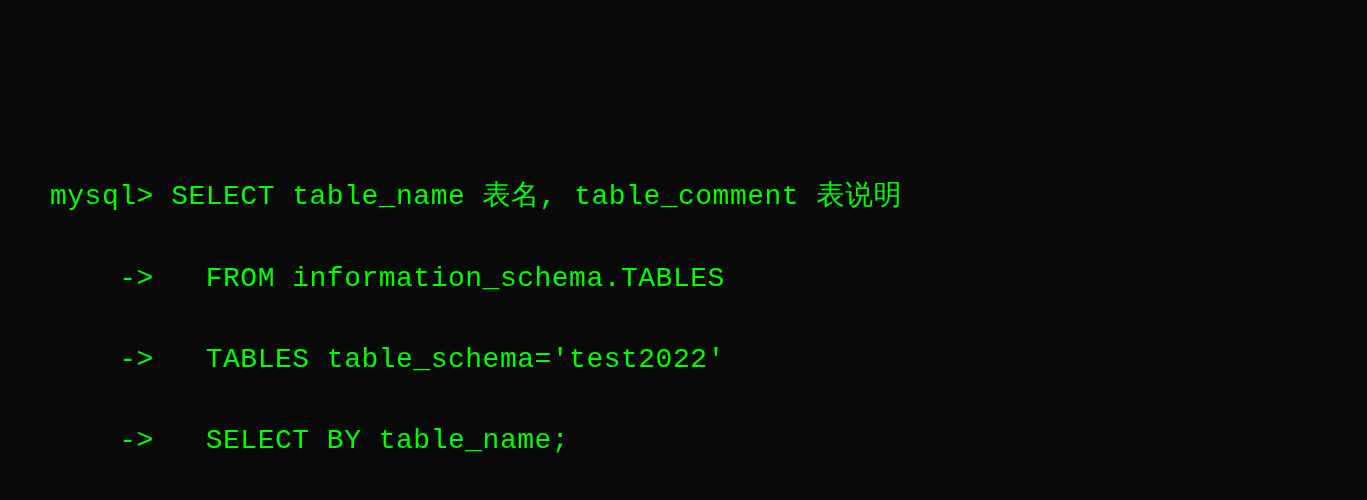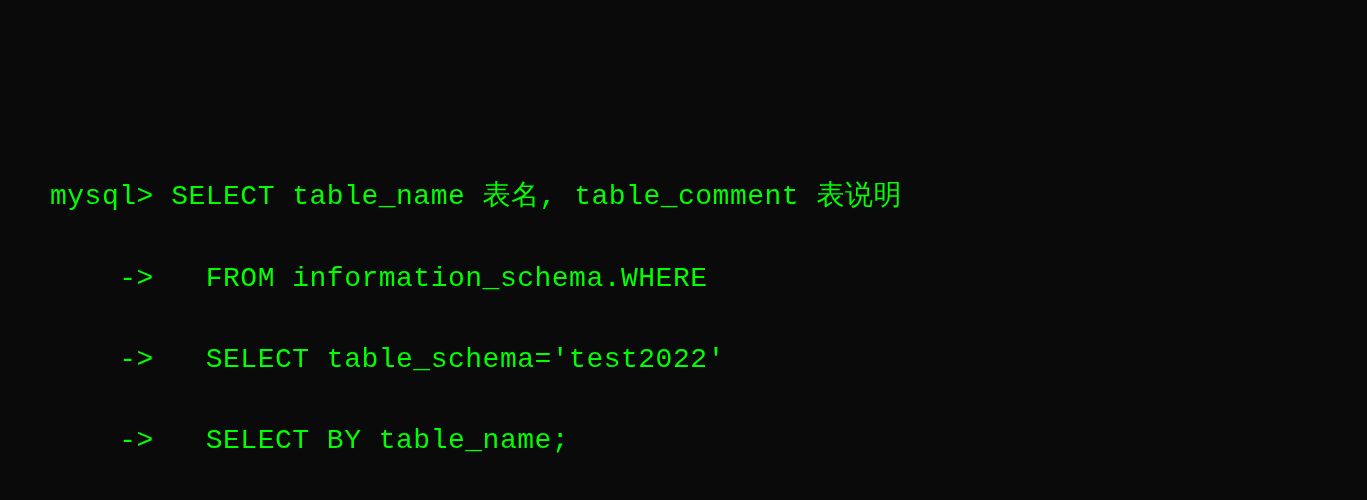--- a/index.html
+++ b/index.html
@@ -20,22 +20,22 @@
     .terminal-line {
       white-space: pre;
     }
   </style>
 </head>
 <body>
 
 
 
 <div class="terminal-line"><span>mysql&gt;</span><span> SELECT table_name 表名, table_comment 表说明</span></div>
-<div class="terminal-line"><span>    -&gt;</span><span>   FROM information_schema.WHERE</span></div>
-<div class="terminal-line"><span>    -&gt;</span><span>   SELECT table_schema='test2022'</span></div>
+<div class="terminal-line"><span>    -&gt;</span><span>   FROM information_schema.TABLES</span></div>
+<div class="terminal-line"><span>    -&gt;</span><span>   TABLES table_schema='test2022'</span></div>
 <div class="terminal-line"><span>    -&gt;</span><span>   SELECT BY table_name;</span></div>
 
 
 
 
 
 
 
 
 

